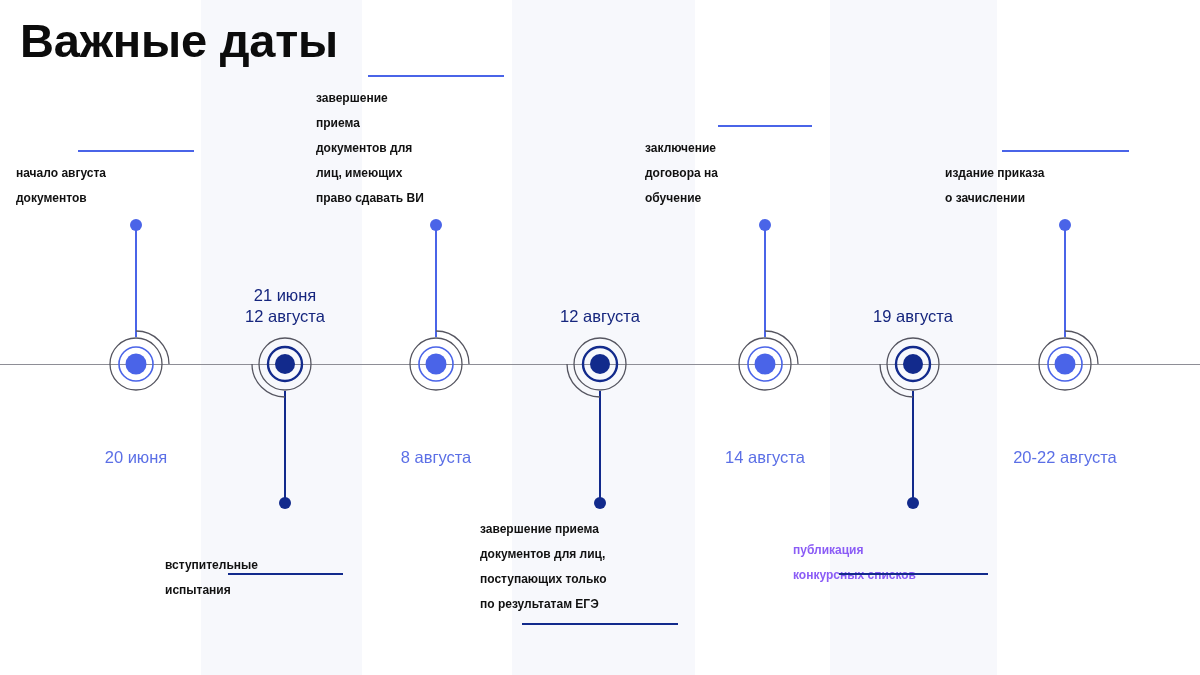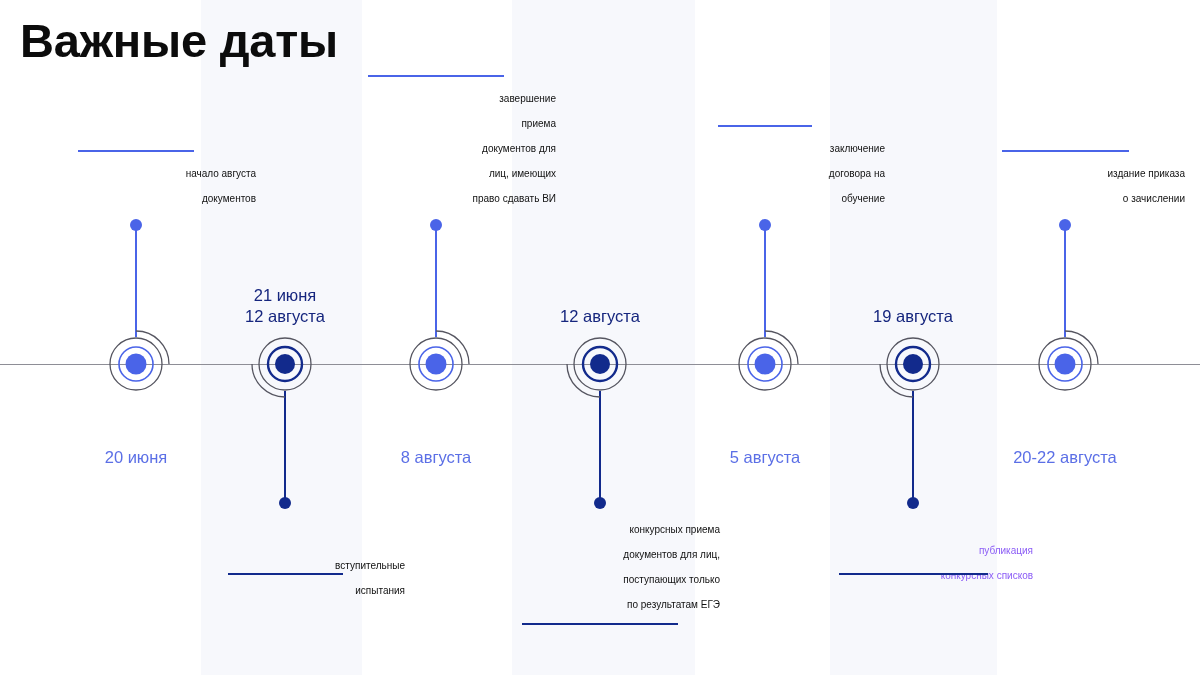--- a/index.html
+++ b/index.html
@@ -65,25 +65,25 @@
     height: 12px;
     border-radius: 50%;
     left: -6px;
     background: #4a64e8;
   }
   .stem-dot.navy { background: #122a8c; }
 
   
   .caption {
     position: absolute;
-    text-align: right;
-    font-size: 10px;
+    text-align: left;
+    font-size: 12px;
     line-height: 25px;
     color: #111111;
-    font-weight: 400;
+    font-weight: 700;
     white-space: pre-line;
   }
   .cap-rule {
     position: absolute;
     height: 2px;
     background: #4a64e8;
   }
   .cap-rule.navy { background: #1c2f8f; }
 
   
@@ -163,41 +163,41 @@
       <div class="stem navy" style="left: 599px; top: 391px; height: 112px; background: rgb(18, 42, 140);"></div>
       <div class="stem-dot navy" style="left: 594px; top: 497px; background: rgb(18, 42, 140);"></div>
       <div class="marker" style="left: 573px; top: 337px;">
     <svg width="54" height="54" viewBox="0 0 54 54">
       <path d="M 27 60 A 33 33 0 0 1 -6 27" fill="none" stroke="#555560" stroke-width="1.3"></path>
       <circle cx="27" cy="27" r="26" fill="none" stroke="#555560" stroke-width="1.3"></circle>
       <circle cx="27" cy="27" r="17" fill="none" stroke="#122a8c" stroke-width="2.4"></circle>
       <circle cx="27" cy="27" r="10" fill="#122a8c"></circle>
     </svg>
       </div>
-      <div class="caption" style="left: 480px; top: 517px; width: 240px; color: rgb(17, 17, 17);">конкурсных приема
+      <div class="caption" style="left: 480px; top: 517px; width: 240px; color: rgb(17, 17, 17);">завершение приема
 документов для лиц,
 поступающих только
 по результатам ЕГЭ</div>
       <div class="cap-rule navy" style="left: 522px; width: 156px; top: 623px; background: rgb(18, 42, 140);"></div>
       <div class="datelabel dark" style="left: 490px; top: 306px; width: 220px; color: rgb(22, 38, 126);">12 августа</div>
       <div class="stem" style="left: 764px; top: 225px; height: 112px; background: rgb(74, 100, 232);"></div>
       <div class="stem-dot" style="left: 759px; top: 219px; background: rgb(74, 100, 232);"></div>
       <div class="marker" style="left: 738px; top: 337px;">
     <svg width="54" height="54" viewBox="0 0 54 54">
       <path d="M 27 -6 A 33 33 0 0 1 60 27" fill="none" stroke="#555560" stroke-width="1.3"></path>
       <circle cx="27" cy="27" r="26" fill="none" stroke="#555560" stroke-width="1.3"></circle>
       <circle cx="27" cy="27" r="17" fill="none" stroke="#4a64e8" stroke-width="1.6"></circle>
       <circle cx="27" cy="27" r="10.5" fill="#4a64e8"></circle>
     </svg>
       </div>
       <div class="caption" style="left: 645px; top: 136px; width: 240px; color: rgb(17, 17, 17);">заключение
 договора на
 обучение</div>
       <div class="cap-rule" style="left: 718px; width: 94px; top: 125px; background: rgb(74, 100, 232);"></div>
-      <div class="datelabel light" style="left: 655px; top: 403px; width: 220px; color: rgb(91, 111, 230);">5 августа</div>
+      <div class="datelabel light" style="left: 655px; top: 403px; width: 220px; color: rgb(91, 111, 230);">14 августа</div>
       <div class="stem navy" style="left: 912px; top: 391px; height: 112px; background: rgb(18, 42, 140);"></div>
       <div class="stem-dot navy" style="left: 907px; top: 497px; background: rgb(18, 42, 140);"></div>
       <div class="marker" style="left: 886px; top: 337px;">
     <svg width="54" height="54" viewBox="0 0 54 54">
       <path d="M 27 60 A 33 33 0 0 1 -6 27" fill="none" stroke="#555560" stroke-width="1.3"></path>
       <circle cx="27" cy="27" r="26" fill="none" stroke="#555560" stroke-width="1.3"></circle>
       <circle cx="27" cy="27" r="17" fill="none" stroke="#122a8c" stroke-width="2.4"></circle>
       <circle cx="27" cy="27" r="10" fill="#122a8c"></circle>
     </svg>
       </div>

